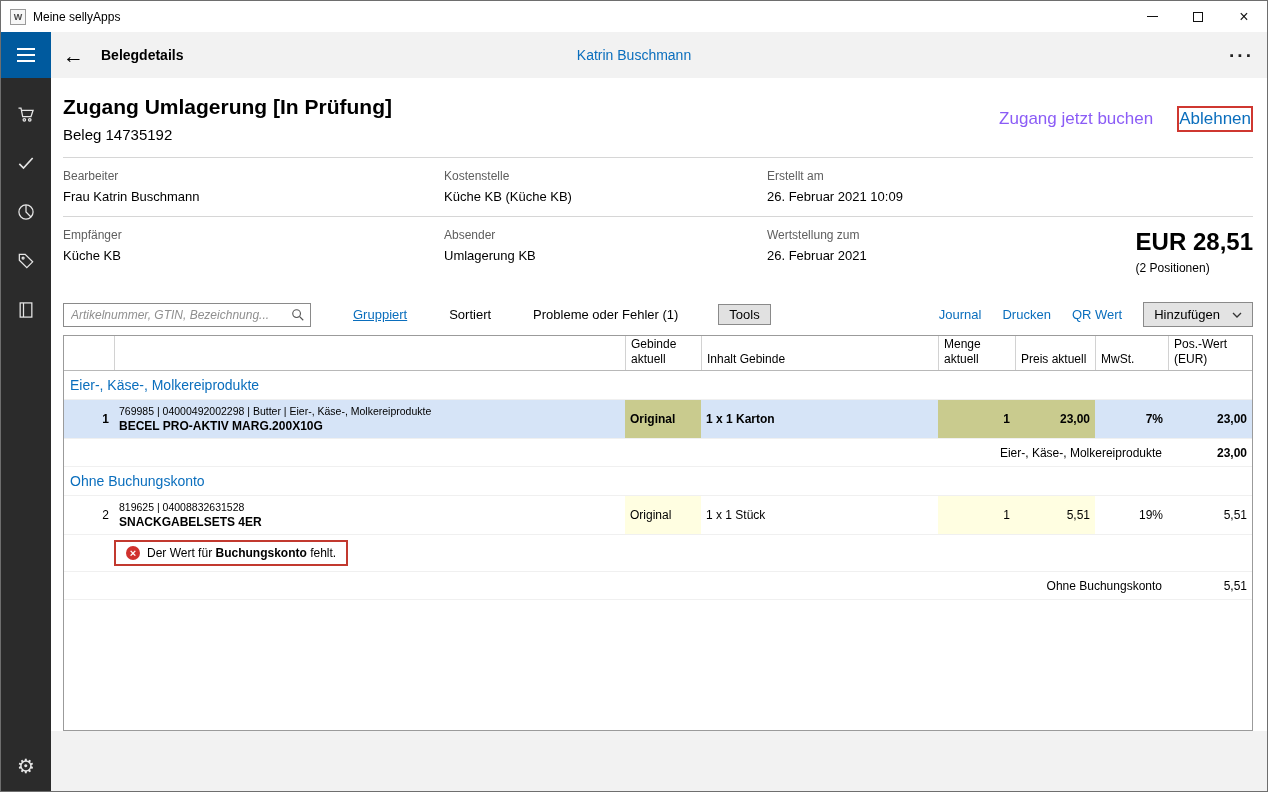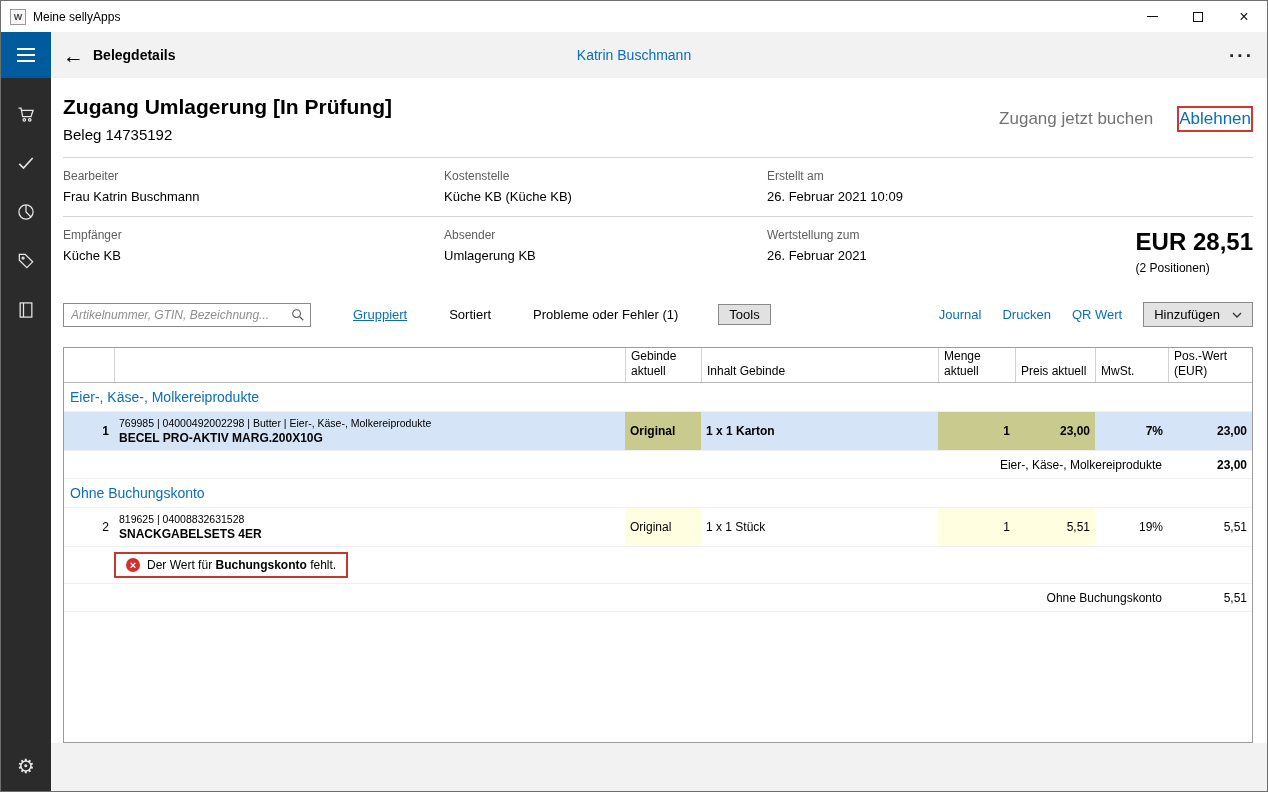--- a/index.html
+++ b/index.html
@@ -14,39 +14,39 @@
   .tb-controls{margin-left:auto;display:flex;height:100%}
   .tb-btn{width:46px;height:100%;display:flex;align-items:center;justify-content:center;font-size:16px;color:#111;cursor:default}
   .min-glyph{width:11px;height:1px;background:#111}
   .max-glyph{width:10px;height:10px;border:1px solid #111}
 
   
   .header{height:46px;flex:0 0 auto;background:#f2f2f2;display:flex;align-items:center;position:relative}
   .hamburger{width:50px;height:100%;background:#005a9e;display:flex;flex-direction:column;align-items:center;justify-content:center;gap:4px;cursor:pointer;flex:0 0 auto}
   .hamburger i{display:block;width:18px;height:2px;background:#fff}
   .back-btn{font-size:21px;margin-left:12px;cursor:pointer;line-height:1}
-  .page-title{font-weight:bold;font-size:14px;margin-left:9px}
+  .page-title{font-weight:bold;font-size:14px;margin-left:17px}
   .user-name{position:absolute;left:50%;transform:translateX(-50%);color:#0a6ebd;font-size:14px;cursor:pointer}
   .more-btn{margin-left:auto;margin-right:13px;font-size:19px;font-weight:bold;letter-spacing:2px;color:#222;cursor:pointer;line-height:1}
 
   
   .content{flex:1;display:flex;min-height:0}
   .sidebar{width:50px;flex:0 0 auto;background:#2b2b2b;display:flex;flex-direction:column;align-items:center;padding:25px 0 14px;gap:27px}
   .side-icon{width:22px;height:22px;color:#e6e6e6;display:flex;align-items:center;justify-content:center;cursor:pointer}
   .side-icon svg{width:20px;height:20px}
   .side-icon.gear{margin-top:auto;font-size:20px;line-height:1}
   .main{flex:1;min-width:0;display:flex;flex-direction:column;background:#fff}
   .main-inner{padding:0 14px 0 12px}
 
   
   .doc-header{display:flex;align-items:center;justify-content:space-between;padding:17px 0 14px}
   .doc-title{font-size:21px;font-weight:bold}
   .doc-subtitle{font-size:15px;margin-top:7px}
   .doc-actions{display:flex;align-items:center;gap:24px}
-  .book-action{color:#737373;font-size:17px}
+  .book-action{color:#8b5cf6;font-size:17px}
   .reject-action{color:#0a6ebd;font-size:17px;border:2px solid #cf3730;padding:1px 0;cursor:pointer;background:#fff}
   .divider{border-top:1px solid #d6d6d6;height:0}
 
   
   .fields{display:grid;grid-template-columns:381px 323px minmax(0,1fr) auto;padding:11px 0 12px;align-items:start}
   .field-label{font-size:12px;color:#5e5e5e}
   .field-value{font-size:13px;margin-top:6px}
   .total{text-align:left}
   .total-amount{font-size:24px;font-weight:bold;white-space:nowrap}
   .total-sub{font-size:12px;margin-top:5px}
@@ -58,21 +58,21 @@
   .search-input::placeholder{font-style:italic;color:#8f8f8f}
   .search-icon{position:absolute;right:6px;top:5px;pointer-events:none}
   .tb-item{margin-left:42px;cursor:pointer;white-space:nowrap}
   .tb-item.grouped{color:#0a6ebd;text-decoration:underline}
   .tools-btn{margin-left:40px;background:#e1e1e1;border:1px solid #8a8a8a;font-size:13px;padding:2px 10px;cursor:pointer;font-family:inherit}
   .toolbar-right{margin-left:auto;display:flex;align-items:center;gap:21px}
   .tb-link{color:#0a6ebd;cursor:pointer;white-space:nowrap}
   .add-btn{background:#e3e3e3;border:1px solid #8a8a8a;font-size:13px;padding:4px 10px;display:flex;align-items:center;gap:12px;cursor:pointer;font-family:inherit}
 
   
-  .table{margin-top:20px;border:1px solid #9b9b9b;height:396px;display:flex;flex-direction:column;overflow:hidden;background:#fff}
+  .table{margin-top:8px;border:1px solid #9b9b9b;height:396px;display:flex;flex-direction:column;overflow:hidden;background:#fff}
   .trow{display:grid;grid-template-columns:50px minmax(0,1fr) 76px 237px 77px 80px 73px 84px;flex:0 0 auto}
   .thead{height:35px;border-bottom:1px solid #b8b8b8}
   .th{display:flex;align-items:flex-end;padding:3px 5px;font-size:12px;line-height:1.25;border-left:1px solid #d2d2d2;overflow:hidden}
   .th:first-child{border-left:none}
   .group-hdr{height:29px;display:flex;align-items:center;color:#0a6ebd;font-size:14px;padding-left:6px;border-bottom:1px solid #f0f0f0;cursor:default}
   .item-row{height:39px;border-bottom:1px solid #f0f0f0;cursor:pointer}
   .item-row.selected{background:#d6e4f7}
   .item-row.selected .cell{font-weight:bold}
   .item-row.selected .meta{font-weight:normal}
   .cell{display:flex;align-items:center;padding:0 5px;font-size:12px;min-width:0;overflow:hidden}

